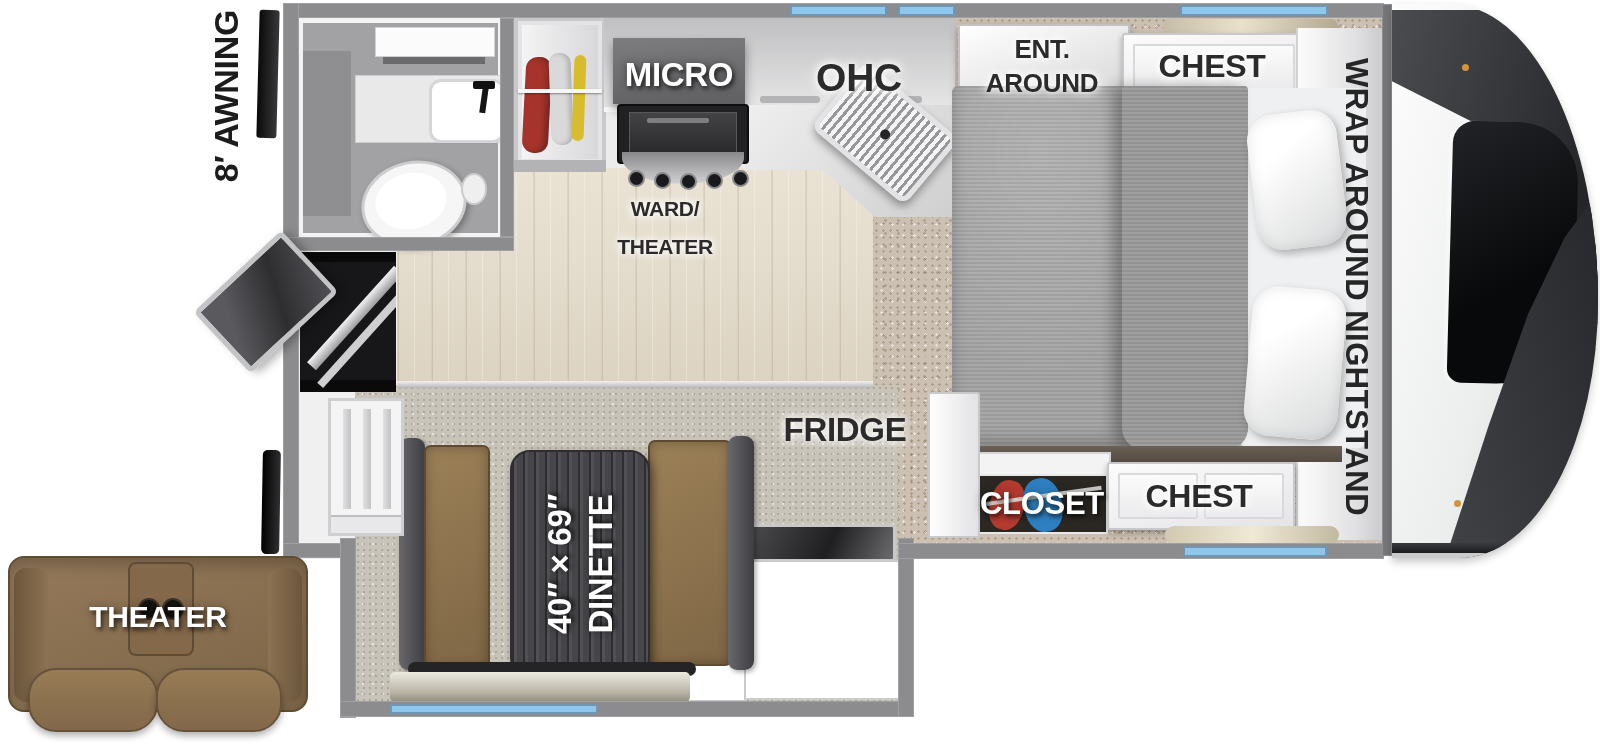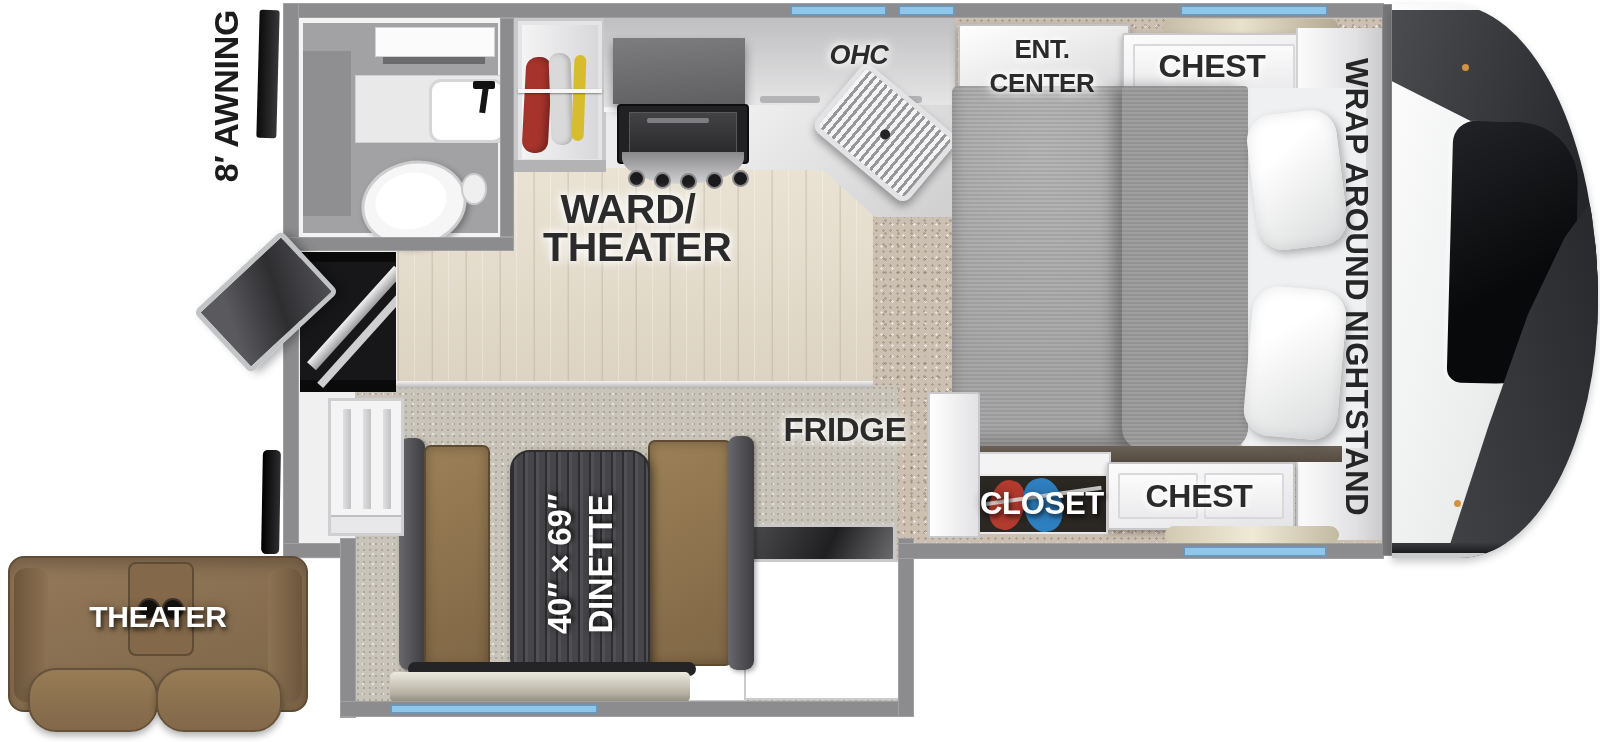--- a/index.html
+++ b/index.html
@@ -191,28 +191,29 @@
     <div class="abs" style="left:258px;top:10px;width:34px;height:134px;background:linear-gradient(270deg,#6b563c,#8d7253);border-radius:12px;"></div>
     <div class="abs" style="left:118px;top:4px;width:62px;height:90px;background:#83684a;border:2px solid #5f4c35;border-radius:8px;">
       <div class="abs" style="left:8px;top:34px;width:18px;height:18px;background:#15130f;border:2px solid #3c332a;border-radius:50%;"></div>
       <div class="abs" style="left:32px;top:34px;width:18px;height:18px;background:#15130f;border:2px solid #3c332a;border-radius:50%;"></div>
     </div>
   </div>
   <div class="abs" style="left:28px;top:668px;width:126px;height:60px;background:linear-gradient(180deg,#977c55,#82674a);border:2px solid #66523a;border-radius:28px;box-shadow:0 4px 7px rgba(0,0,0,.3);"></div>
   <div class="abs" style="left:156px;top:668px;width:122px;height:60px;background:linear-gradient(180deg,#977c55,#82674a);border:2px solid #66523a;border-radius:28px;box-shadow:0 4px 7px rgba(0,0,0,.3);"></div>
 
   <div class="lbl dark" style="left:133px;top:75px;width:190px;height:42px;transform:rotate(-90deg);font-size:34px;color:#1c1c1c;text-shadow:none;">8′ AWNING</div>
-  <div class="lbl dark" style="left:799px;top:40px;width:120px;font-size:27px;font-style:italic;">OHC</div>
-  <div class="lbl dark" style="left:543px;top:190px;width:170px;font-size:41px;line-height:38px;">
+  <div class="lbl light" style="left:613px;top:56px;width:132px;font-size:33px;">MICRO</div>
+  <div class="lbl dark" style="left:799px;top:56px;width:120px;font-size:39px;">OHC</div>
+  <div class="lbl dark" style="left:580px;top:190px;width:170px;font-size:21px;line-height:38px;">
     <div>WARD/</div>
     <div>THEATER</div>
   </div>
   <div class="lbl dark" style="left:958px;top:32px;width:168px;font-size:26px;line-height:34px;">
     <div>ENT.</div>
-    <div>CENTER</div>
+    <div>AROUND</div>
   </div>
   <div class="lbl dark" style="left:1122px;top:48px;width:180px;font-size:32px;">CHEST</div>
   <div class="lbl dark" style="left:1107px;top:265px;width:490px;height:44px;transform:rotate(90deg);font-size:31px;letter-spacing:.5px;text-shadow:none;color:#262626;">WRAP AROUND NIGHTSTAND</div>
   <div class="lbl dark" style="left:775px;top:411px;width:140px;font-size:33px;">FRIDGE</div>
   <div class="lbl light" style="left:962px;top:486px;width:160px;font-size:31px;">CLOSET</div>
   <div class="lbl dark" style="left:1107px;top:478px;width:184px;font-size:32px;">CHEST</div>
   <div class="lbl light" style="left:8px;top:598px;width:300px;font-size:30px;line-height:37px;">
     <div>THEATER</div>
   </div>
 

